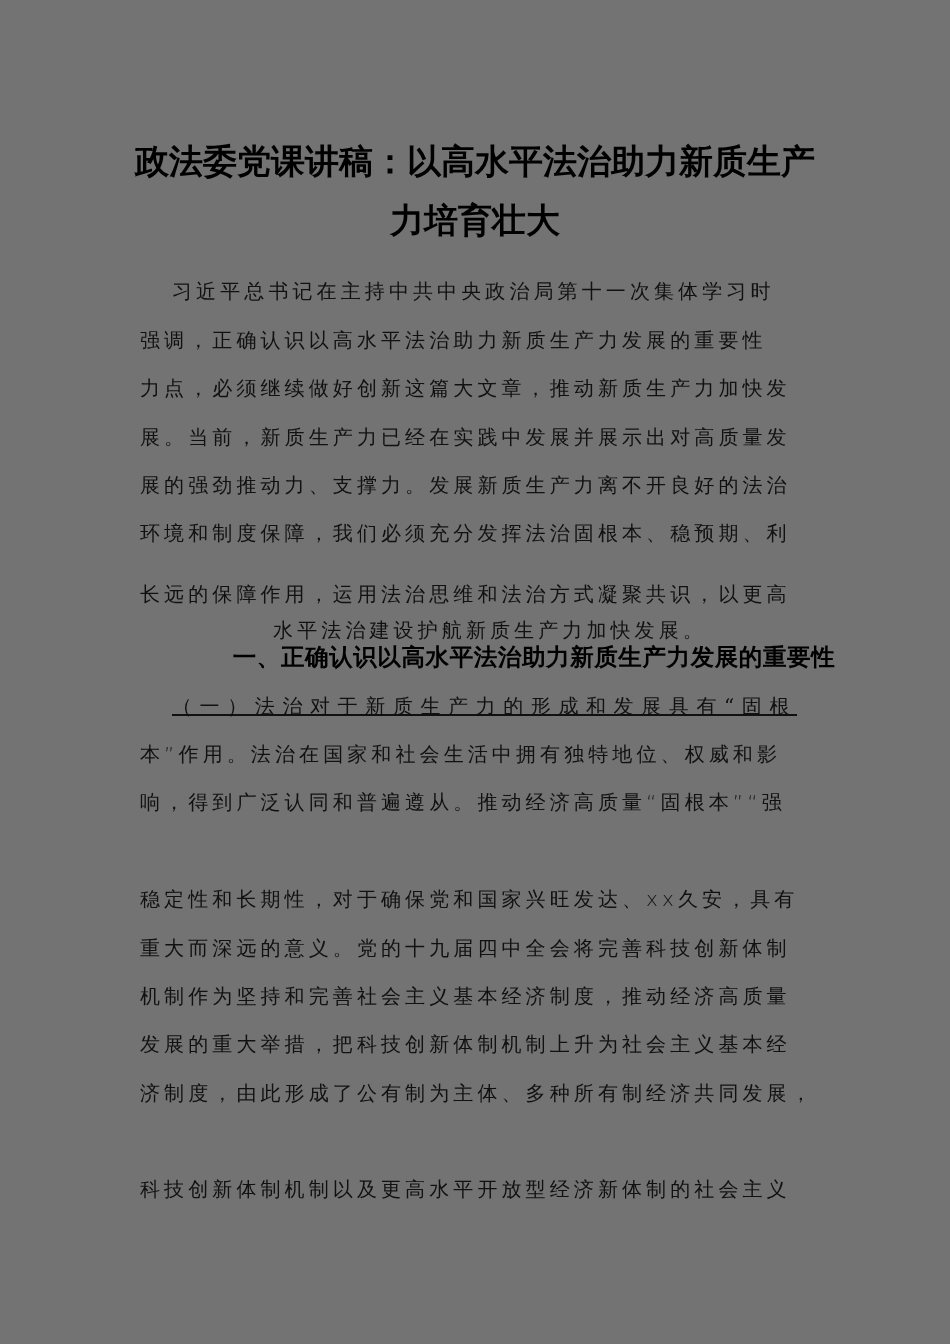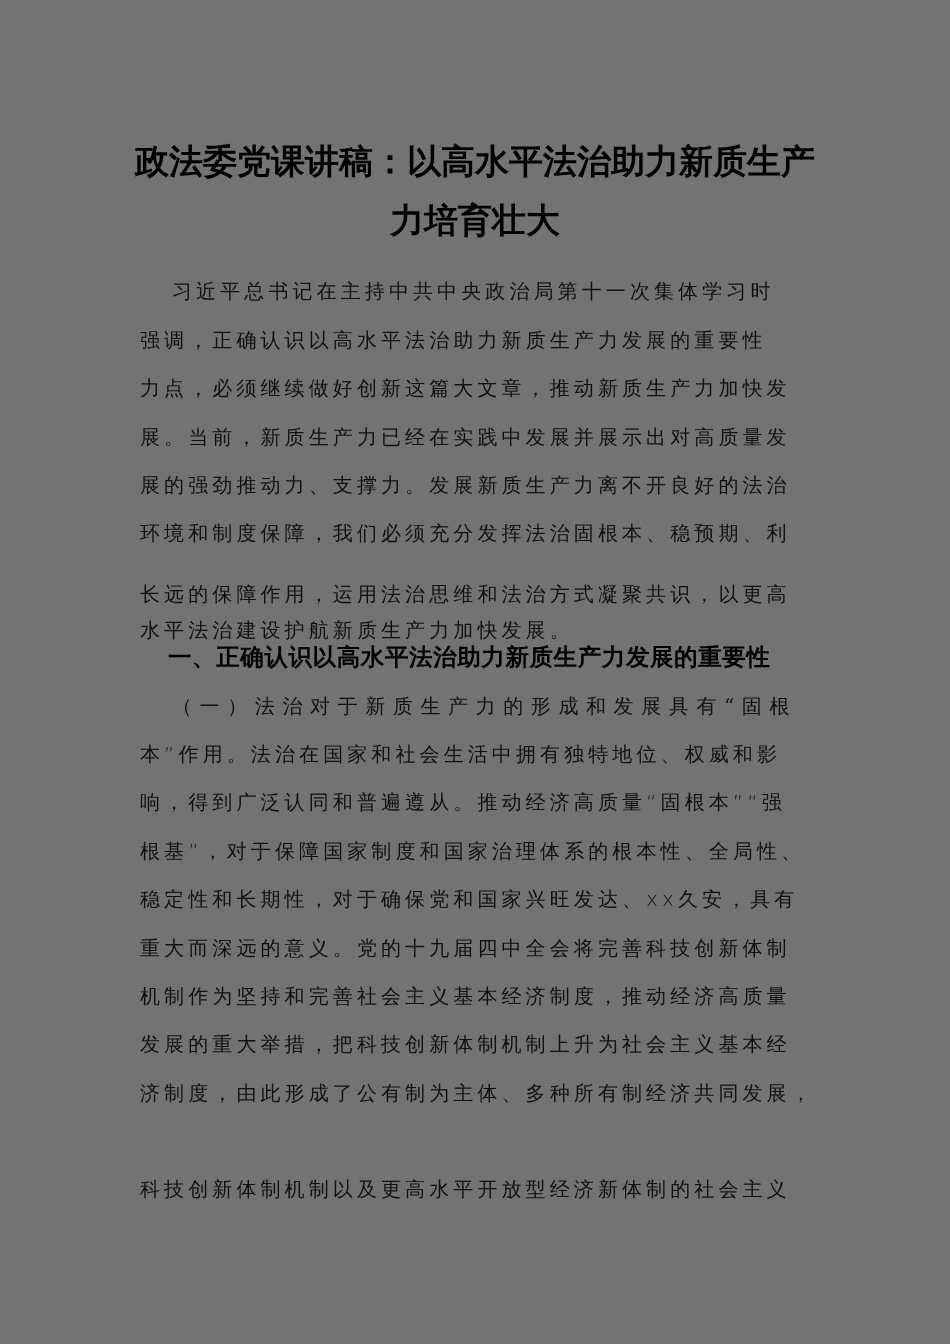--- a/index.html
+++ b/index.html
@@ -50,46 +50,46 @@
     }
     .line.heading {
       font-weight: bold;
       letter-spacing: 0.6px;
       font-size: 23.5px;
       color: #000;
     }
     .line.subheading {
       font-family: "DejaVu Serif", "Liberation Serif", serif;
       letter-spacing: 7.6px;
+      text-decoration: underline;
     }
   </style>
 </head>
 <body>
 
 <div class="page">
 
   <div class="title l1">政法委党课讲稿：以高水平法治助力新质生产</div>
   <div class="title l2">力培育壮大</div>
 
   <div class="line" style="top:276px; left:172px;">习近平总书记在主持中共中央政治局第十一次集体学习时</div>
   <div class="line" style="top:325px;">强调，正确认识以高水平法治助力新质生产力发展的重要性</div>
   <div class="line" style="top:373px;">力点，必须继续做好创新这篇大文章，推动新质生产力加快发</div>
   <div class="line" style="top:422px;">展。当前，新质生产力已经在实践中发展并展示出对高质量发</div>
   <div class="line" style="top:470px;">展的强劲推动力、支撑力。发展新质生产力离不开良好的法治</div>
   <div class="line" style="top:518px;">环境和制度保障，我们必须充分发挥法治固根本、稳预期、利</div>
   <div class="line" style="top:567px;margin-top:12px;">长远的保障作用，运用法治思维和法治方式凝聚共识，以更高</div>
-  <div class="line" style="top:615px;">水平法治建设护航新质生产力加快发展。</div>
+  <div class="line" style="top:615px;text-align:center;">水平法治建设护航新质生产力加快发展。</div>
 
-  <div class="line heading" style="top:642px; left:168px;">一、正确认识以高水平法治助力新质生产力发展的重要性</div>
+  <div class="line heading" style="top:642px; left:184px;text-align:center;">一、正确认识以高水平法治助力新质生产力发展的重要性</div>
 
   <div class="line subheading" style="top:691px; left:172px;">（一）法治对于新质生产力的形成和发展具有“固根</div>
 
   <div class="line" style="top:739px;">本”作用。法治在国家和社会生活中拥有独特地位、权威和影</div>
   <div class="line" style="top:787px;">响，得到广泛认同和普遍遵从。推动经济高质量“固根本”“强</div>
-  <div class="line" style="top:836px;">根基”，对于保障国家制度和国家治理体系的根本性、全局性、</div>
   <div class="line" style="top:884px;">稳定性和长期性，对于确保党和国家兴旺发达、xx久安，具有</div>
   <div class="line" style="top:933px;">重大而深远的意义。党的十九届四中全会将完善科技创新体制</div>
   <div class="line" style="top:981px;">机制作为坚持和完善社会主义基本经济制度，推动经济高质量</div>
   <div class="line" style="top:1029px;">发展的重大举措，把科技创新体制机制上升为社会主义基本经</div>
   <div class="line" style="top:1078px;">济制度，由此形成了公有制为主体、多种所有制经济共同发展，</div>
   <div class="line" style="top:1174px;">科技创新体制机制以及更高水平开放型经济新体制的社会主义</div>
 
 </div>
 
 </body></html>

